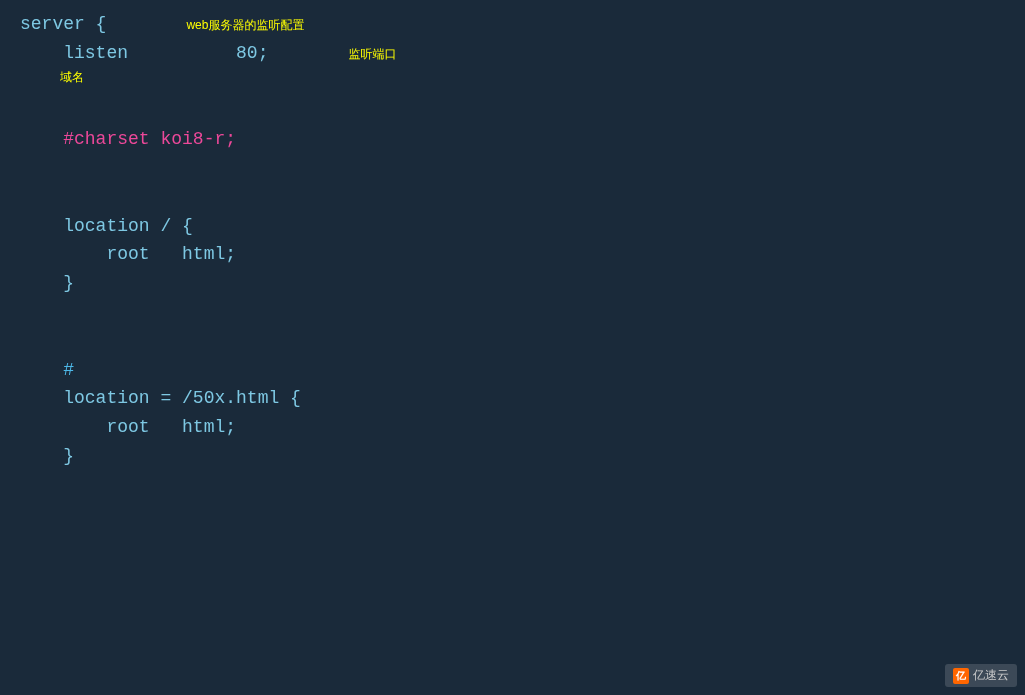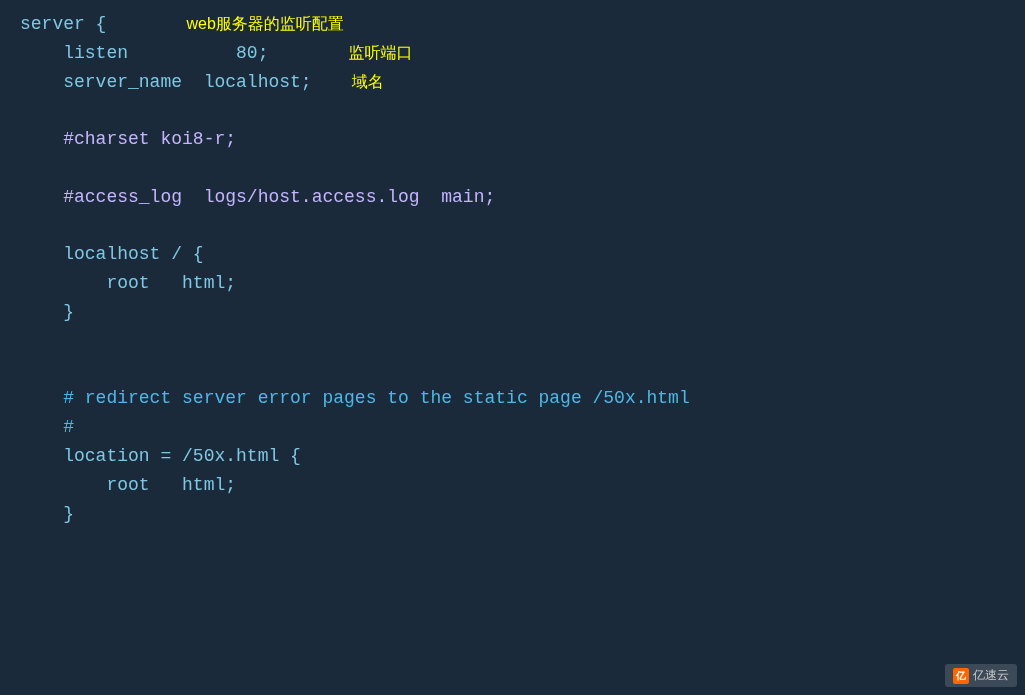--- a/index.html
+++ b/index.html
@@ -32,27 +32,27 @@
       align-items: baseline;
       white-space: pre;
       min-height: 1.6em;
     }
 
     .keyword {
       color: #7ec8e3;
     }
 
     .comment {
-      color: #c4b5fd;
+      color: #ec4899;
     }
 
     .annotation {
       color: #ffff00;
       font-family: 'Microsoft YaHei', '微软雅黑', sans-serif;
-      font-size: 16px;
+      font-size: 12px;
       white-space: nowrap;
     }
 
     .highlight-comment {
       color: #4db8e8;
     }
 
     .watermark {
       position: absolute;
       bottom: 8px;
@@ -92,61 +92,54 @@
     <span class="annotation">web服务器的监听配置</span>
   </div>
 
   <div class="line">
     <span class="keyword">    listen          80;</span>
     <span style="display:inline-block; width: 80px;"></span>
     <span class="annotation">监听端口</span>
   </div>
 
   <div class="line">
-    <span class="keyword">    server_name  localhost;</span>
     <span style="display:inline-block; width: 40px;"></span>
     <span class="annotation">域名</span>
   </div>
 
   <div class="line"><span>&nbsp;</span></div>
 
   <div class="line">
     <span class="comment">    #charset koi8-r;</span>
     <span style="display:inline-block; width: 80px;"></span>
   </div>
 
   <div class="line"><span>&nbsp;</span></div>
 
-  <div class="line">
-    <span class="comment">    #access_log  logs/host.access.log  main;</span>
-  </div>
 
   <div class="line"><span>&nbsp;</span></div>
 
   <div class="line">
-    <span class="keyword">    localhost / {</span>
+    <span class="keyword">    location / {</span>
   </div>
 
   <div class="line">
     <span class="keyword">        root   html;</span>
   </div>
 
 
   <div class="line">
     <span class="keyword">    }</span>
   </div>
 
   <div class="line"><span>&nbsp;</span></div>
 
 
   <div class="line"><span>&nbsp;</span></div>
 
-  <div class="line">
-    <span class="highlight-comment">    # redirect server error pages to the static page /50x.html</span>
-  </div>
 
   <div class="line">
     <span class="highlight-comment">    #</span>
   </div>
 
 
   <div class="line">
     <span class="keyword">    location = /50x.html {</span>
   </div>
 

